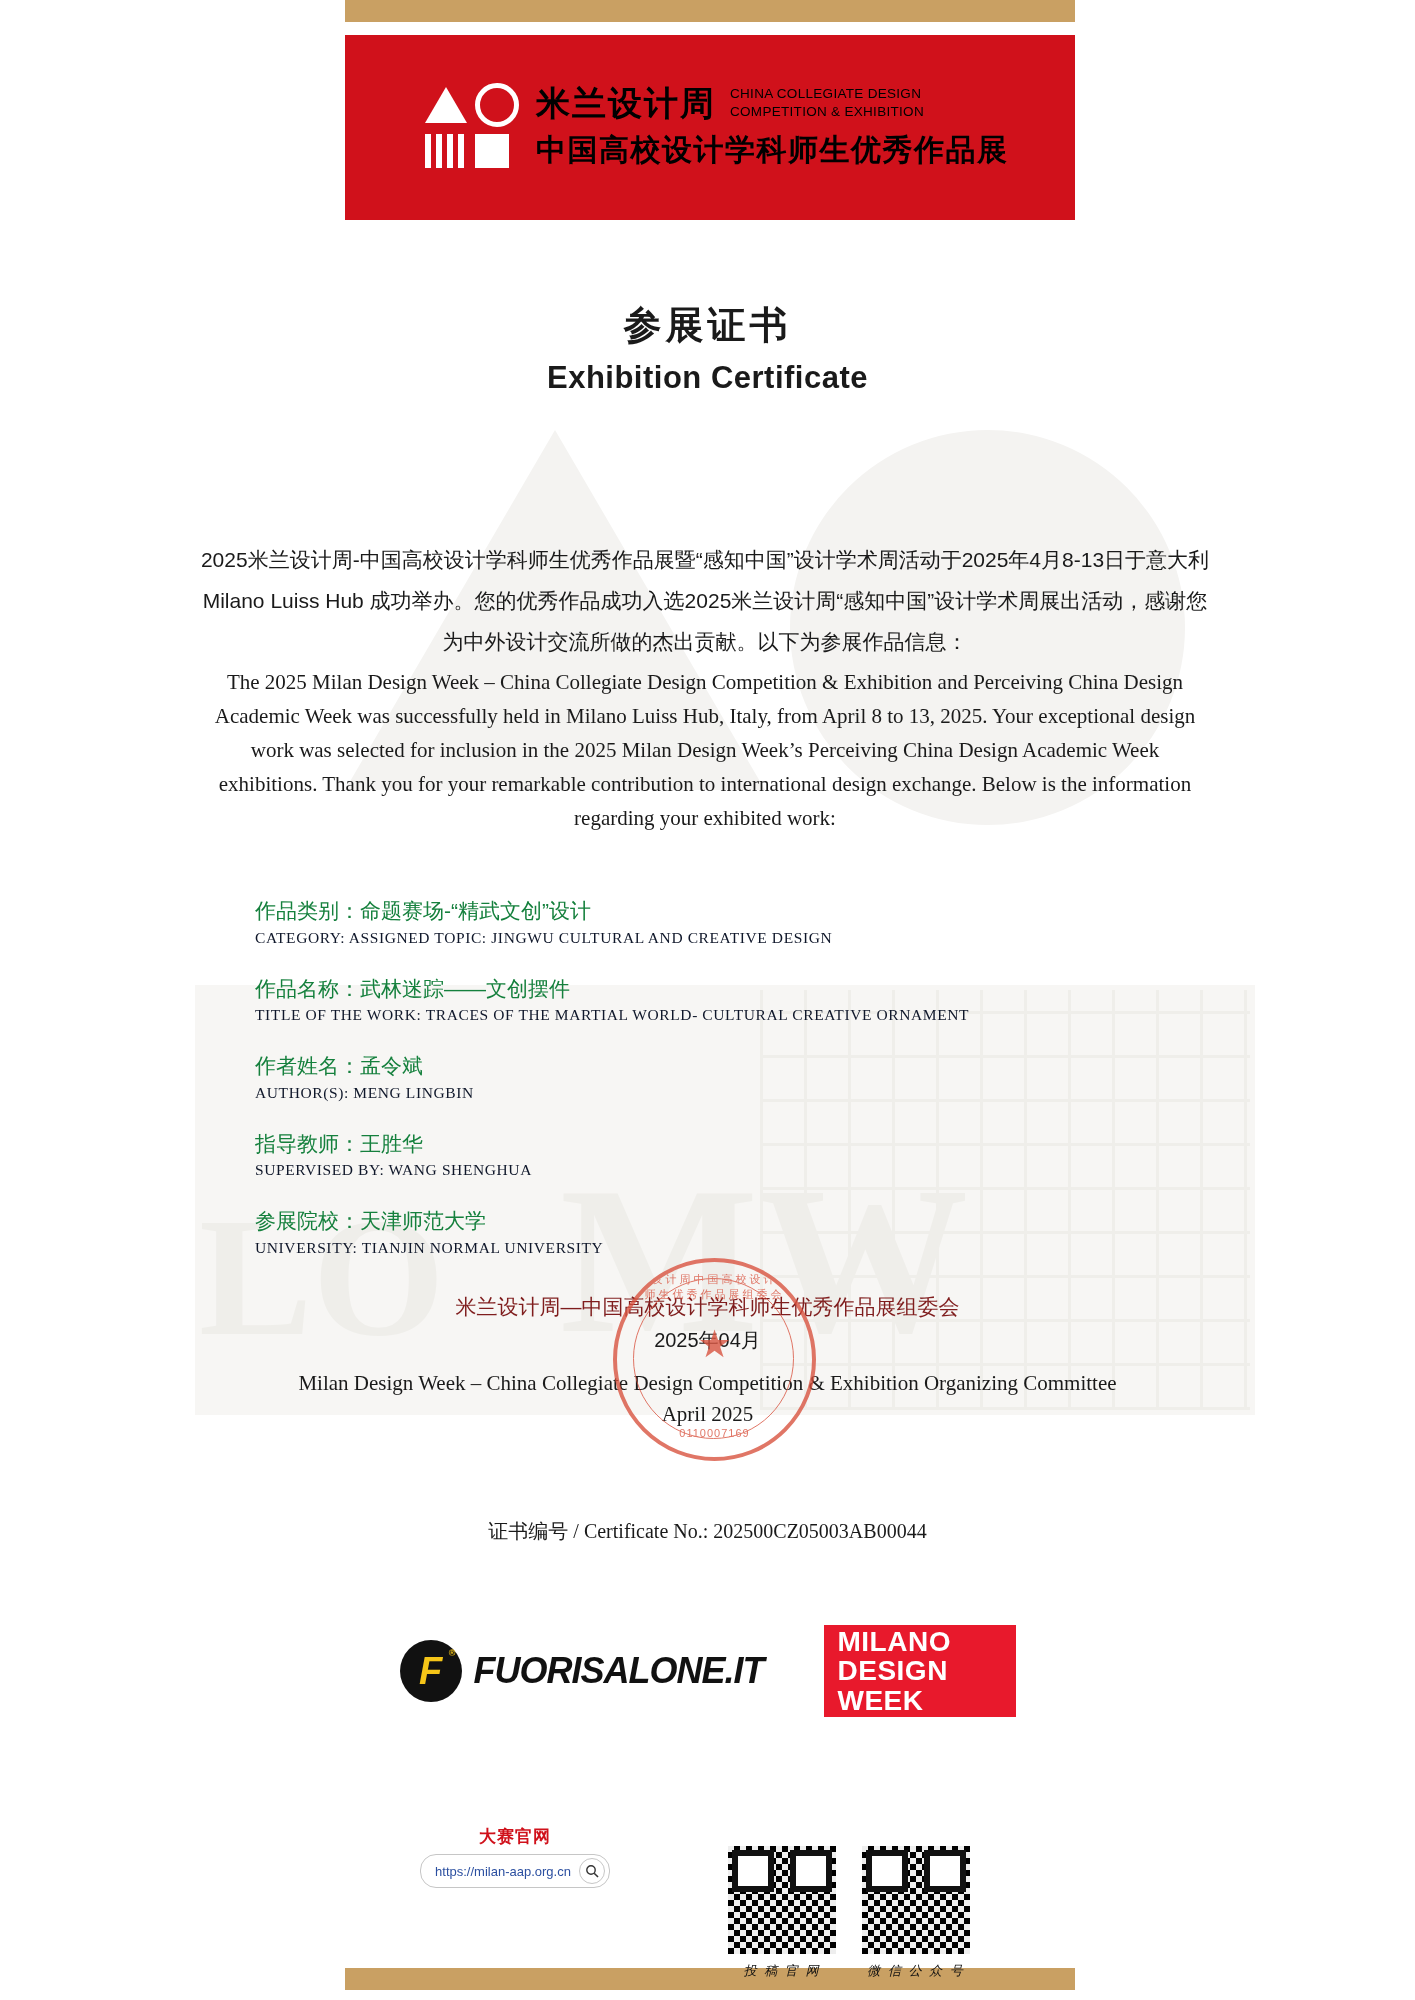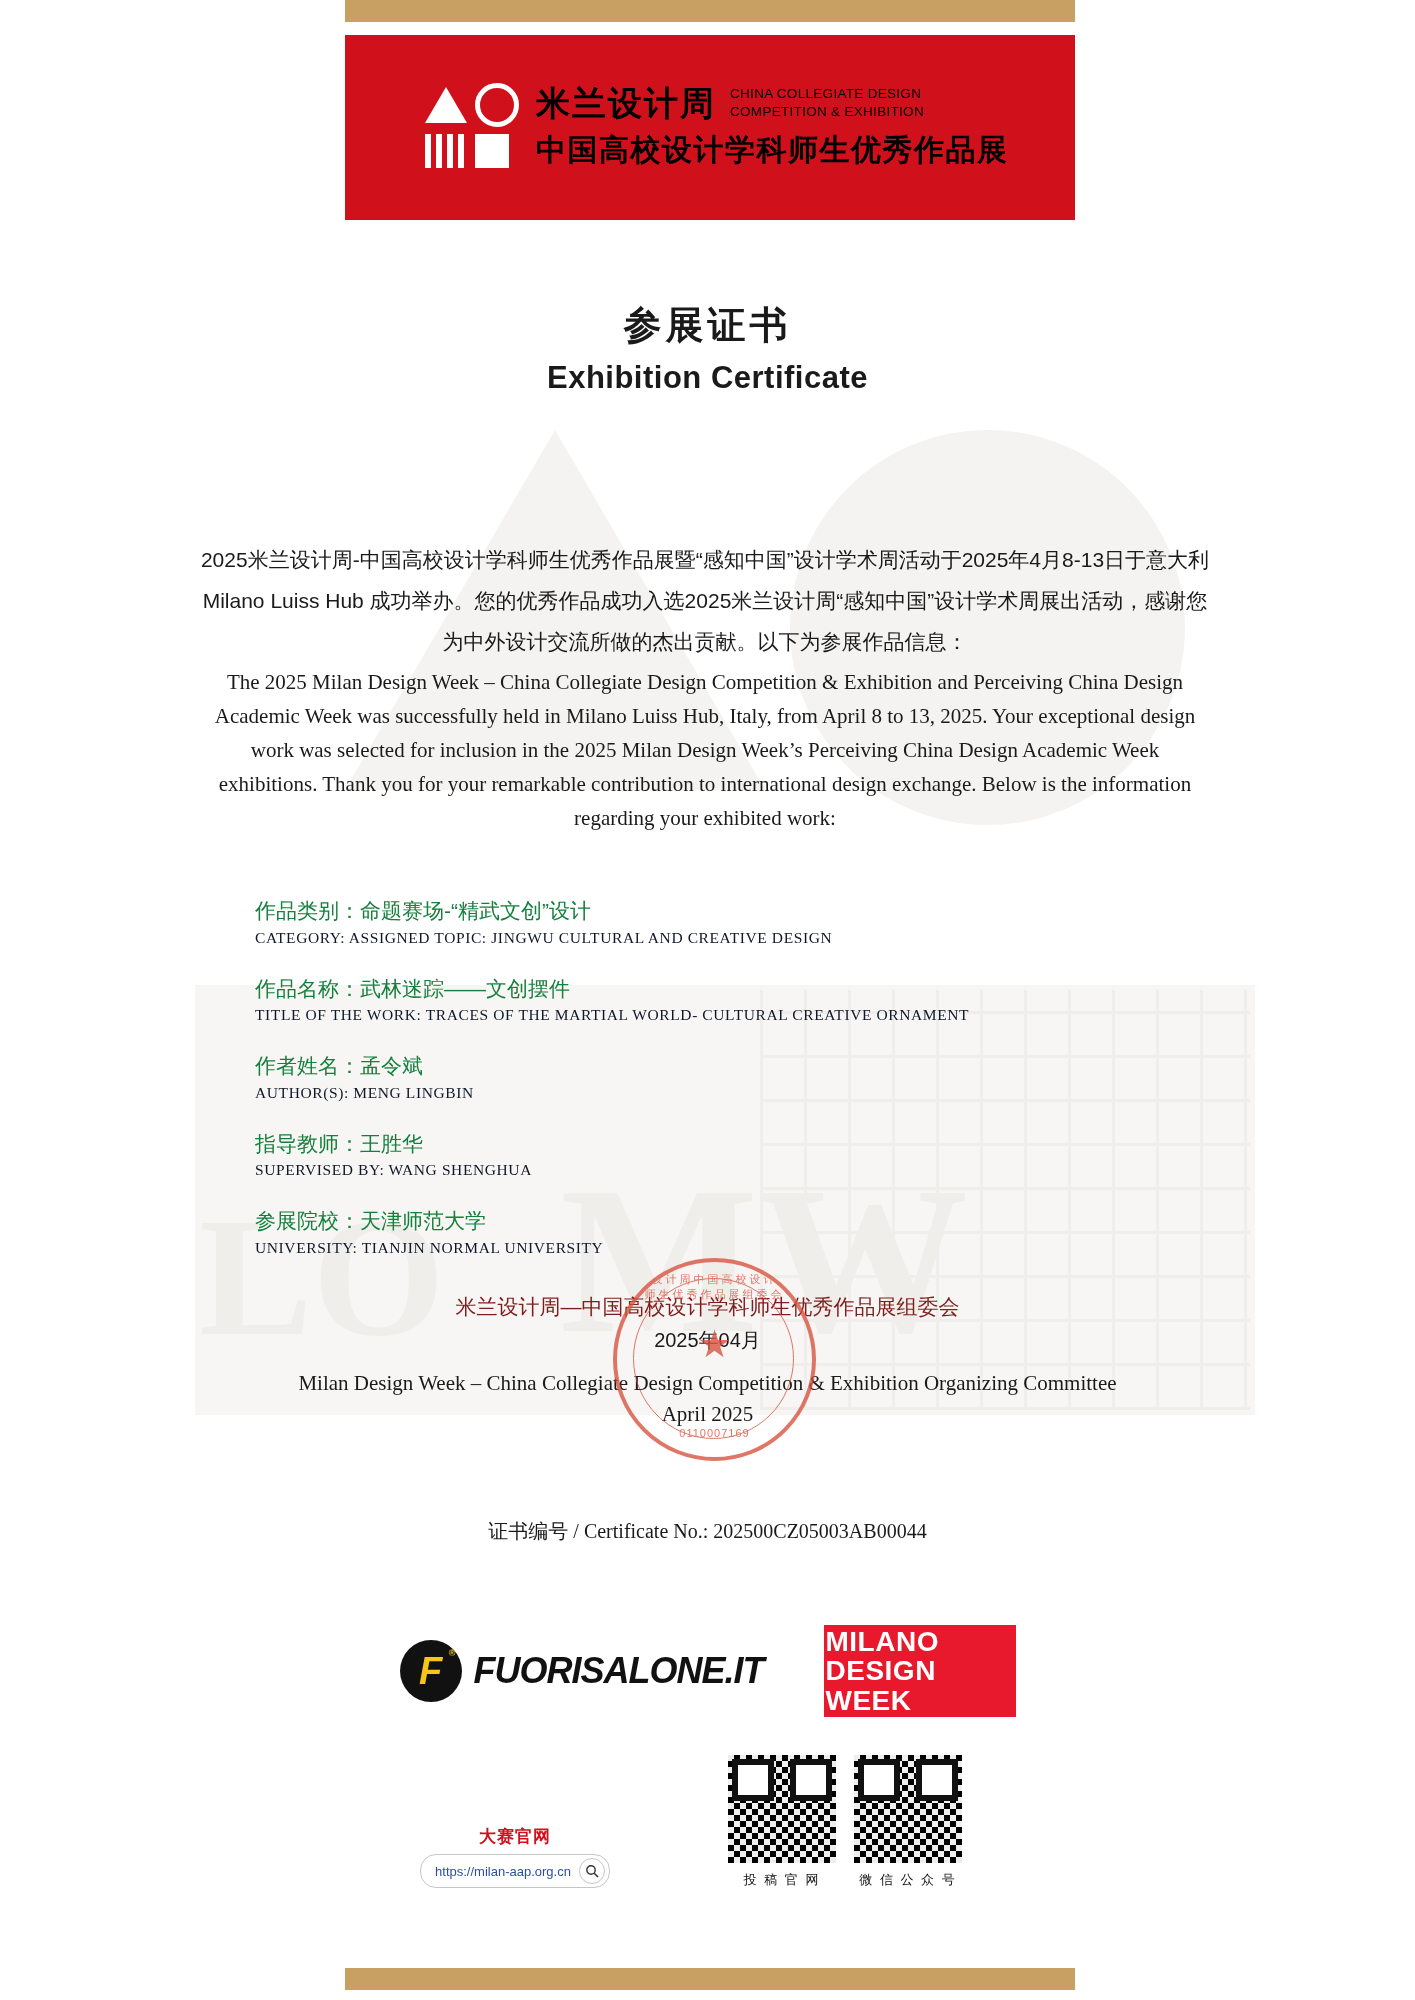--- a/index.html
+++ b/index.html
@@ -339,35 +339,36 @@
     letter-spacing: -1px;
   }
   .mdw {
     background: #e8192c;
     color: #fff;
     width: 192px;
     height: 92px;
     display: flex;
     flex-direction: column;
     justify-content: center;
-    padding-left: 2px;
+    padding-left: 14px;
     box-sizing: border-box;
     font-weight: bold;
     line-height: 1.04;
     font-size: 28px;
     letter-spacing: 0.5px;
   }
 
   
   .qr-row {
     position: absolute;
-    top: 1755px;
+    top: 1846px;
     left: 728px;
     display: flex;
-    gap: 18px;
+    gap: 26px;
+    font-style: italic;
   }
   .qr-item { text-align: center; }
   .qr-box {
     width: 108px; height: 108px;
     background:
       repeating-linear-gradient(90deg, #111 0 6px, #fff 6px 12px),
       repeating-linear-gradient(0deg, #111 0 6px, #fff 6px 12px);
     background-blend-mode: difference;
     position: relative;
   }

